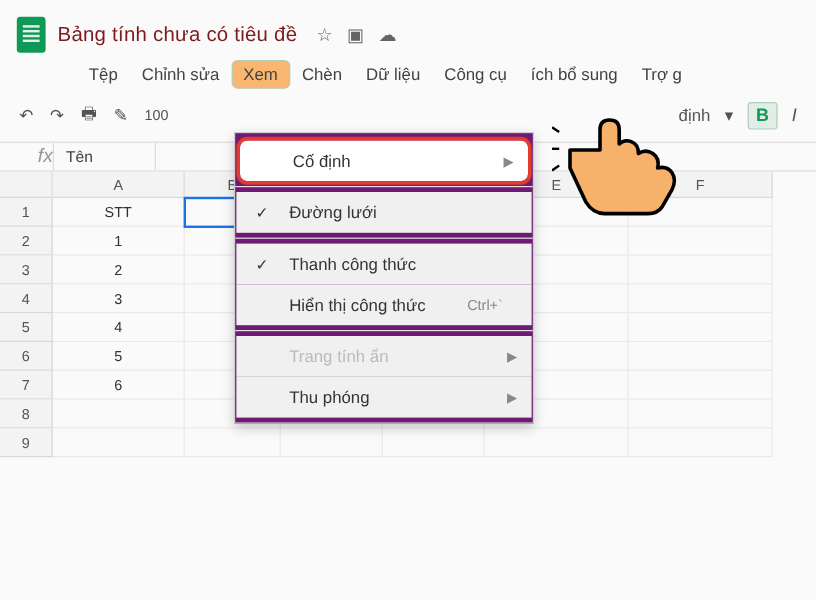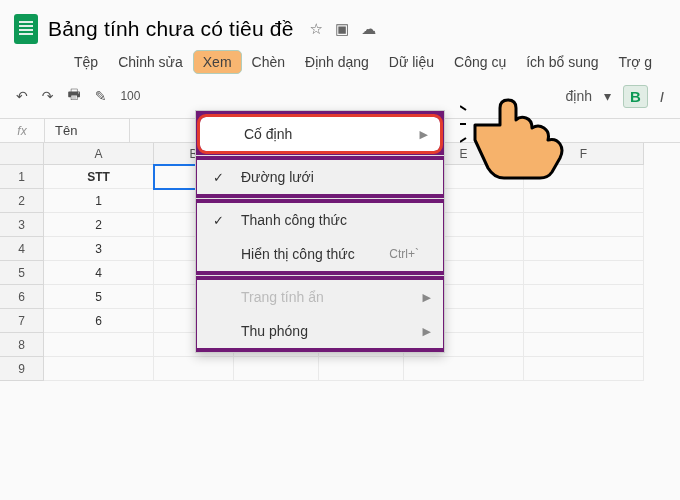--- a/index.html
+++ b/index.html
@@ -39,22 +39,22 @@
     width: 14px;
     height: 16px;
     background:
       linear-gradient(#fff,#fff) 0 0/14px 2px no-repeat,
       linear-gradient(#fff,#fff) 0 4px/14px 2px no-repeat,
       linear-gradient(#fff,#fff) 0 8px/14px 2px no-repeat,
       linear-gradient(#fff,#fff) 0 12px/14px 2px no-repeat;
     opacity: 0.9;
   }
   .doc-title {
-    font-size: 21px;
-    color: #000000;
+    font-size: 17px;
+    color: #7f1d1d;
     letter-spacing: 0.2px;
   }
   .title-icons {
     display: flex;
     gap: 12px;
     margin-left: 6px;
   }
   .title-icons span { color: #666; font-size: 15px; }
   .menu-row {
     display: flex;
@@ -102,22 +102,22 @@
   .formula-bar {
     display: flex;
     align-items: center;
     border-bottom: 1px solid #e0e0e0;
     height: 24px;
   }
   .fx {
     font-style: italic;
     color: #999;
     width: 44px;
-    text-align: center;
-    font-size: 12px;
+    text-align: right;
+    font-size: 16px;
   }
   .name-box {
     border-left: 1px solid #e0e0e0;
     border-right: 1px solid #e0e0e0;
     padding: 0 10px;
     font-size: 13px;
     color: #444;
     height: 100%;
     display: flex;
     align-items: center;
@@ -157,21 +157,21 @@
     justify-content: center;
     font-size: 12px;
     color: #333;
   }
   .cell.selected {
     outline: 2px solid #1a73e8;
     outline-offset: -1px;
     z-index: 2;
     position: relative;
   }
-  .cell.hdr { font-weight: bold; }
+  .cell.hdr { font-weight: normal; }
   .dropdown {
     position: absolute;
     top: 110px;
     left: 195px;
     width: 250px;
     background: #701a75;
     border: 1px solid #ccc;
     box-shadow: 0 4px 10px rgba(0,0,0,0.2);
     z-index: 50;
     font-size: 14px;
@@ -246,21 +246,20 @@
       <span>☆</span>
       <span>▣</span>
       <span>☁</span>
     </div>
   </div>
   <div class="menu-row">
     <div class="menu-item">Tệp</div>
     <div class="menu-item">Chỉnh sửa</div>
     <div class="menu-item active">Xem</div>
     <div class="menu-item">Chèn</div>
-    <div class="menu-item">Định dạng</div>
     <div class="menu-item">Dữ liệu</div>
     <div class="menu-item">Công cụ</div>
     <div class="menu-item">ích bổ sung</div>
     <div class="menu-item">Trợ g</div>
   </div>
 </div>
 
 <div class="toolbar">
   <span>↶</span>
   <span>↷</span>

